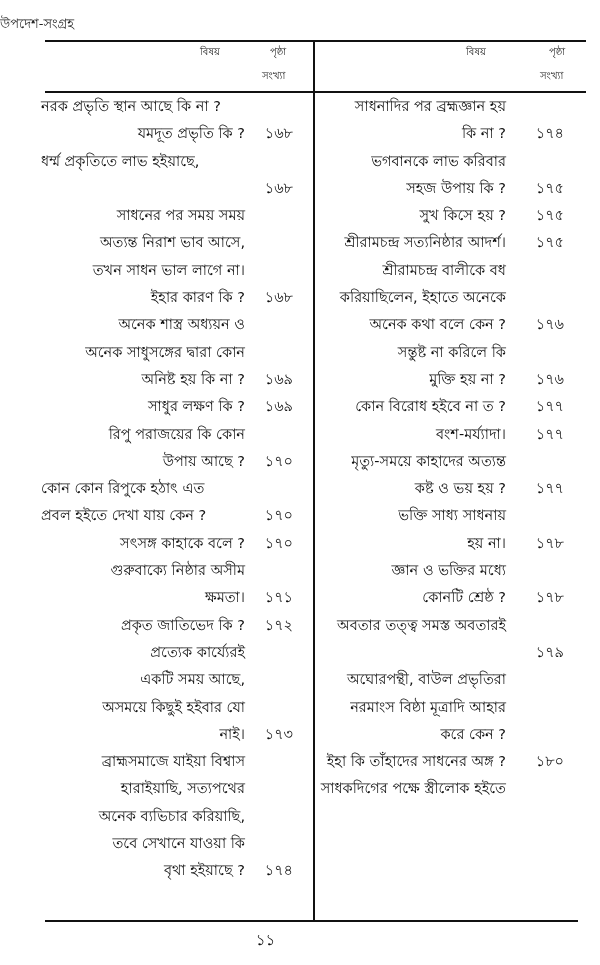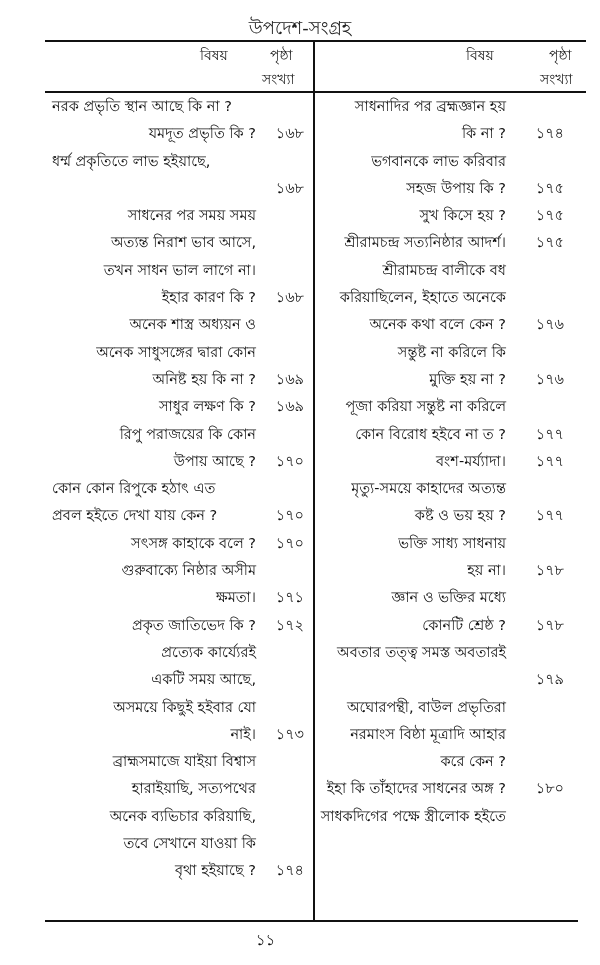--- a/index.html
+++ b/index.html
@@ -1,32 +1,32 @@
 <!DOCTYPE html>
 <html><head>
 <meta charset="utf-8">
 <style>
   html, body { margin:0; padding:0; }
   body {
     width:600px; height:965px; background:#ffffff; position:relative; overflow:hidden;
     font-family: "DejaVu Sans", "Liberation Sans", sans-serif; color:#111;
   }
   .running-head {
-    position:absolute; top:14px; left:0; width:600px; text-align:center;
-    font-size:18px; color:#222;
+    position:absolute; top:14px; left:0; width:600px; text-align:left;
+    font-size:13px; color:#222;
   }
   .rule { position:absolute; background:#111; }
   .rule.top { left:45px; width:541px; top:40px; height:2px; }
   .rule.head { left:45px; width:541px; top:91px; height:2px; }
   .rule.bottom { left:45px; width:533px; top:920px; height:2px; }
   .divider { position:absolute; left:313px; top:40px; width:2px; height:882px; background:#111; }
 
-  .hdr { position:absolute; font-size:14px; }
+  .hdr { position:absolute; font-size:10px; }
   .col { position:absolute; top:93px; }
-  .col.left { left:44px; width:268px; }
+  .col.left { left:33px; width:268px; }
   .col.right { left:315px; width:271px; }
   .row {
     height:27.3px; line-height:27.3px; position:relative; font-size:14.5px; white-space:nowrap;
   }
   .col.left .topic { position:absolute; right:56px; text-align:right; }
   .col.left .topic.lead { right:auto; left:8px; }
   .col.left .page { position:absolute; right:8px; }
   .col.right .topic { position:absolute; right:80px; text-align:center; }
   .col.right .page { position:absolute; right:22px; }
   .folio { position:absolute; top:928px; left:0; width:531px; text-align:center; font-size:15px; }
@@ -204,24 +204,20 @@
     </div>
     <div class="row">
       <span class="topic">সন্তুষ্ট না করিলে কি</span>
       <span class="page"></span>
     </div>
     <div class="row">
       <span class="topic">মুক্তি হয় না ?</span>
       <span class="page">১৭৬</span>
     </div>
     <div class="row">
-      <span class="topic">পূজা করিয়া সন্তুষ্ট না করিলে</span>
-      <span class="page"></span>
-    </div>
-    <div class="row">
       <span class="topic">কোন বিরোধ হইবে না ত ?</span>
       <span class="page">১৭৭</span>
     </div>
     <div class="row">
       <span class="topic">বংশ-মর্য্যাদা।</span>
       <span class="page">১৭৭</span>
     </div>
     <div class="row">
       <span class="topic">মৃত্যু-সময়ে কাহাদের অত্যন্ত</span>
       <span class="page"></span>

